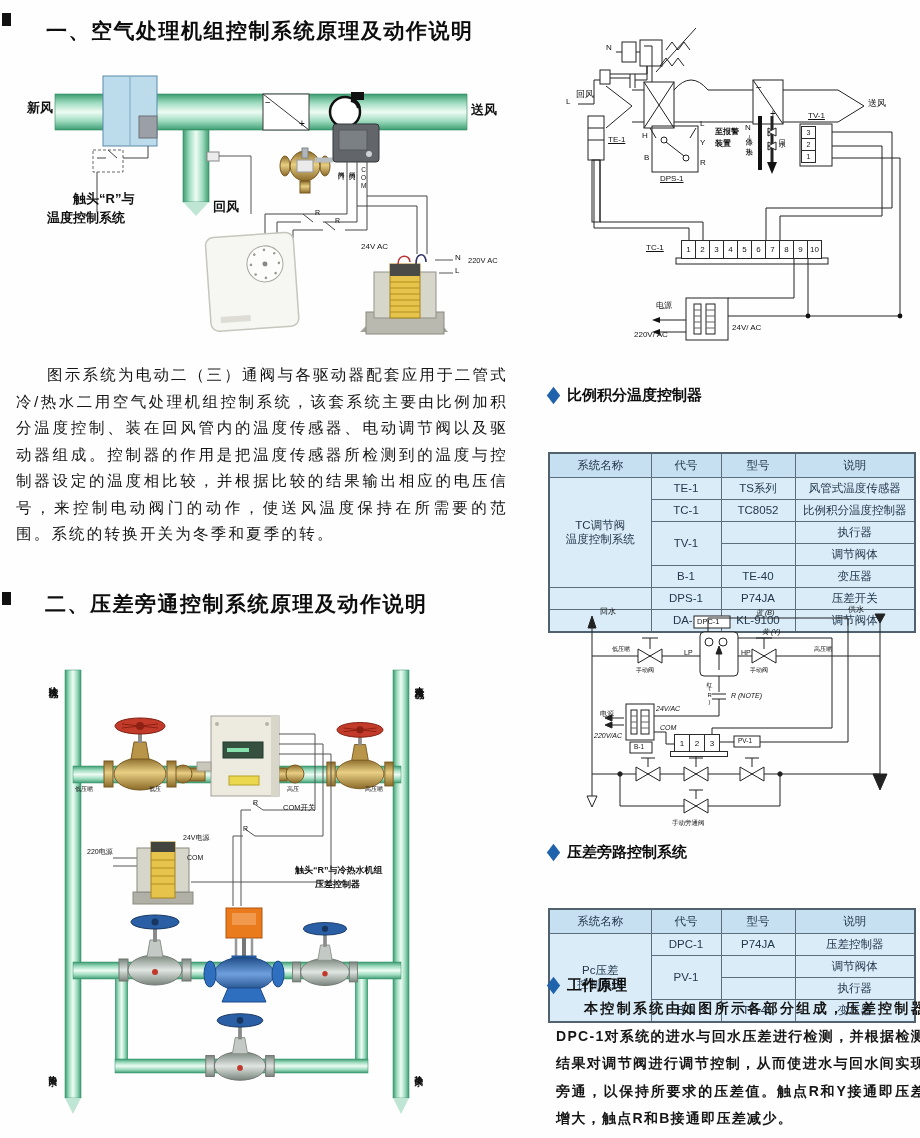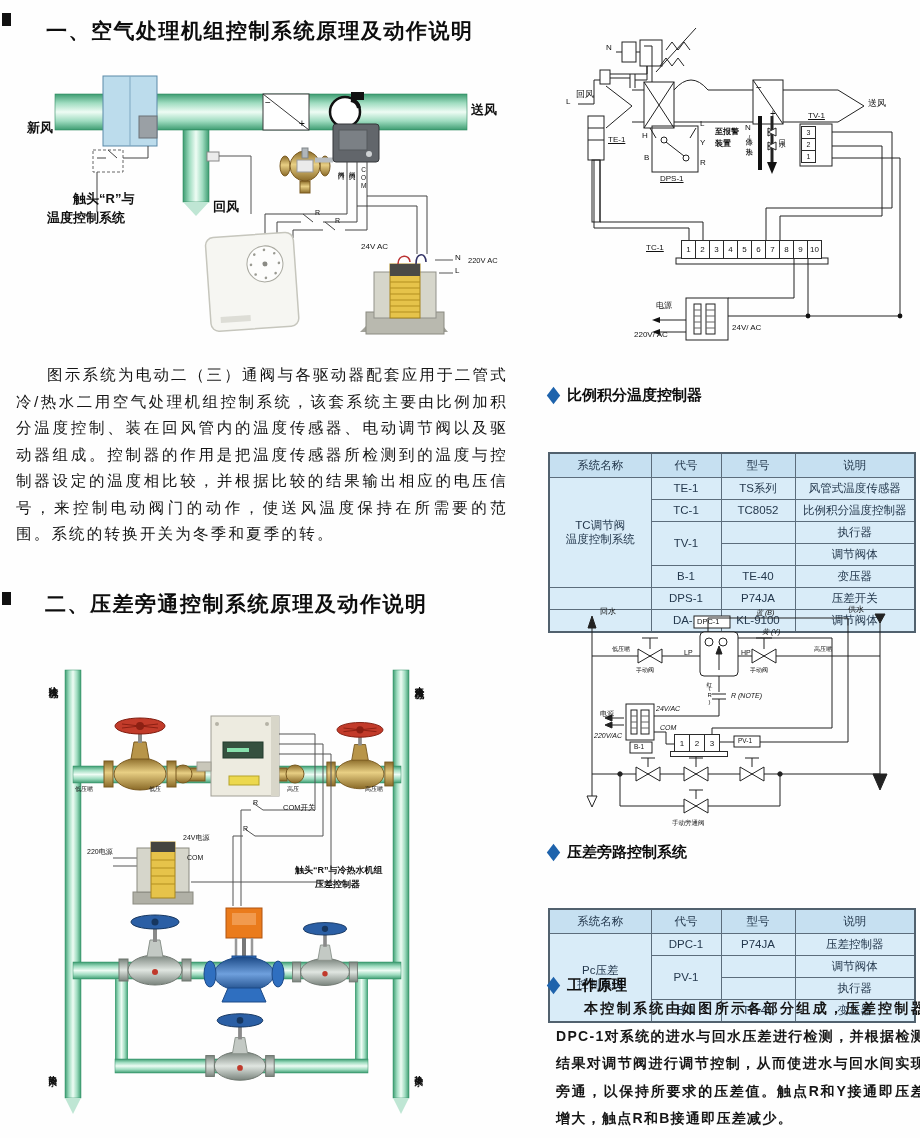--- a/index.html
+++ b/index.html
@@ -150,21 +150,21 @@
           <line x1="30" y1="46" x2="60" y2="46"></line>
       <line x1="30" y1="52" x2="60" y2="52"></line>
           <line x1="30" y1="58" x2="60" y2="58"></line>
         </g>
       <path d="M38,10 C38,0 50,0 50,8" stroke="#b33" stroke-width="1.6" fill="none"></path>
       <path d="M56,10 C56,-2 66,-2 66,8" stroke="#336" stroke-width="1.6" fill="none"></path>
       <path d="M75,6 H93 M79,19 H93" stroke="#555" fill="none"></path>
     </g>
   </svg>
 
-  <div class="lbl bd" style="left:12px;top:37px;font-size:13px;margin-top:20px;">新风</div>
+  <div class="lbl bd" style="left:12px;top:37px;font-size:13px;">新风</div>
   <div class="lbl bd" style="left:456px;top:39px;font-size:13px;">送风</div>
   <div class="lbl bd" style="left:198px;top:136px;font-size:13px;">回风</div>
   <div class="lbl bd" style="left:58px;top:128px;font-size:13px;">触头“R”与</div>
   <div class="lbl bd" style="left:32px;top:147px;font-size:13px;">温度控制系统</div>
   <div class="lbl" style="left:250px;top:33px;font-size:10px;">−</div>
   <div class="lbl" style="left:284px;top:54px;font-size:10px;">+</div>
   <div class="lbl vt" style="left:323px;top:102px;font-size:6.5px;">阀门开</div>
   <div class="lbl vt" style="left:334px;top:102px;font-size:6.5px;">阀门关</div>
   <div class="lbl vt" style="left:345px;top:102px;font-size:6.5px;">COM</div>
   <div class="lbl" style="left:300px;top:145px;font-size:7px;">R</div>

